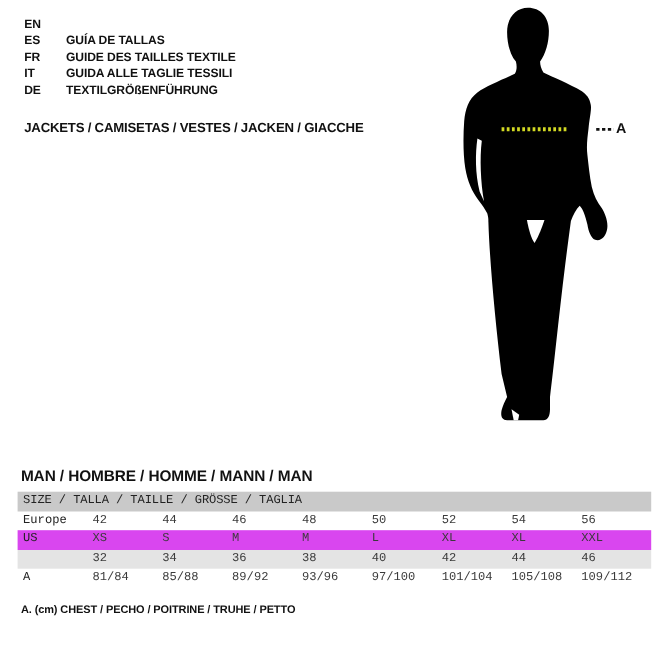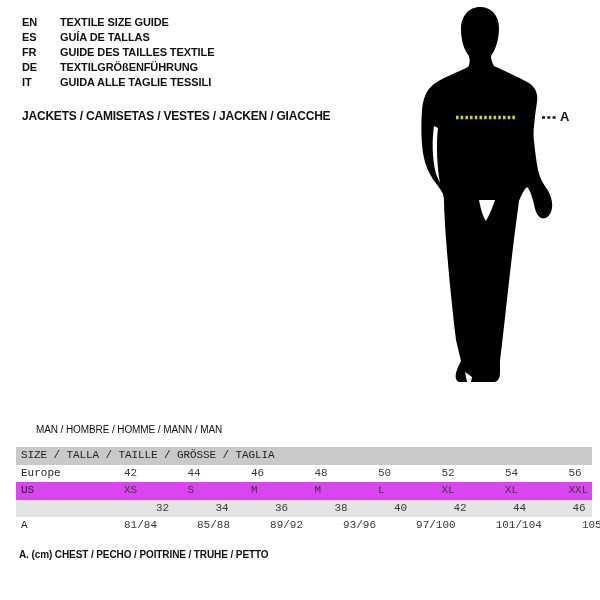--- a/index.html
+++ b/index.html
@@ -14,60 +14,59 @@
 
   
   .cat-block{position:absolute;left:22px;top:108px;font-size:12px;font-weight:700;
              line-height:17.5px;letter-spacing:-0.2px;}
 
   
   .figure-wrap{position:absolute;left:390px;top:0;width:210px;height:400px;}
   .measure-a{position:absolute;left:560px;top:109px;font-size:13px;font-weight:700;}
 
   
-  .section-title{position:absolute;left:36px;top:424px;font-size:10px;font-weight:400;letter-spacing:-0.1px;}
+  .section-title{position:absolute;left:19px;top:424px;font-size:14px;font-weight:700;letter-spacing:-0.1px;}
 
   
   .size-table{position:absolute;left:16px;top:447px;width:576px;font-size:11px;font-family:Liberation Mono, monospace;}
   .t-header{height:17.6px;line-height:17.6px;background:#c9c9c9;padding-left:5px;
             color:#222;letter-spacing:-0.1px;box-sizing:border-box;}
-  .t-row{display:grid;grid-template-columns:68px repeat(8,1fr);height:17.6px;line-height:17.6px;gap:40px;}
+  .t-row{display:grid;grid-template-columns:68px repeat(8,1fr);height:17.6px;line-height:17.6px;}
   .t-row .lbl{padding-left:5px;text-align:left;color:#222;}
   .t-row .val{text-align:left;color:#3a3a3a;}
   .row-us{background:#d946ef;}
-  .row-stripe{background:#e4e4e4;padding-left:32px;}
+  .row-stripe{background:#e4e4e4;}
 
   
   .footnote{position:absolute;left:19px;top:549px;font-size:10px;font-weight:700;letter-spacing:-0.1px;}
 </style>
 </head>
 <body>
 
 <div class="stage">
 
   <div class="lang-block">
     <div class="lang-row">
       <span class="lang-code">EN</span>
-      <span class="lang-label">TEXTILE SIZE GUIDE</span>
     </div>
     <div class="lang-row">
       <span class="lang-code">ES</span>
       <span class="lang-label">GUÍA DE TALLAS</span>
     </div>
     <div class="lang-row">
       <span class="lang-code">FR</span>
       <span class="lang-label">GUIDE DES TAILLES TEXTILE</span>
     </div>
     <div class="lang-row">
+      <span class="lang-code">IT</span>
+      <span class="lang-label">GUIDA ALLE TAGLIE TESSILI</span>
+    </div>
+    <div class="lang-row">
       <span class="lang-code">DE</span>
       <span class="lang-label">TEXTILGRÖßENFÜHRUNG</span>
-    </div>
-    <div class="lang-row">
-      <span class="lang-code">IT</span>
-      <span class="lang-label">GUIDA ALLE TAGLIE TESSILI</span>
     </div>
   </div>
 
   <div class="cat-block">
     <div>JACKETS / CAMISETAS / VESTES / JACKEN / GIACCHE</div>
   </div>
 
   <div class="figure-wrap">
     <svg width="210" height="400" viewBox="0 0 210 400" xmlns="http://www.w3.org/2000/svg">
       <path d="M 90 7

